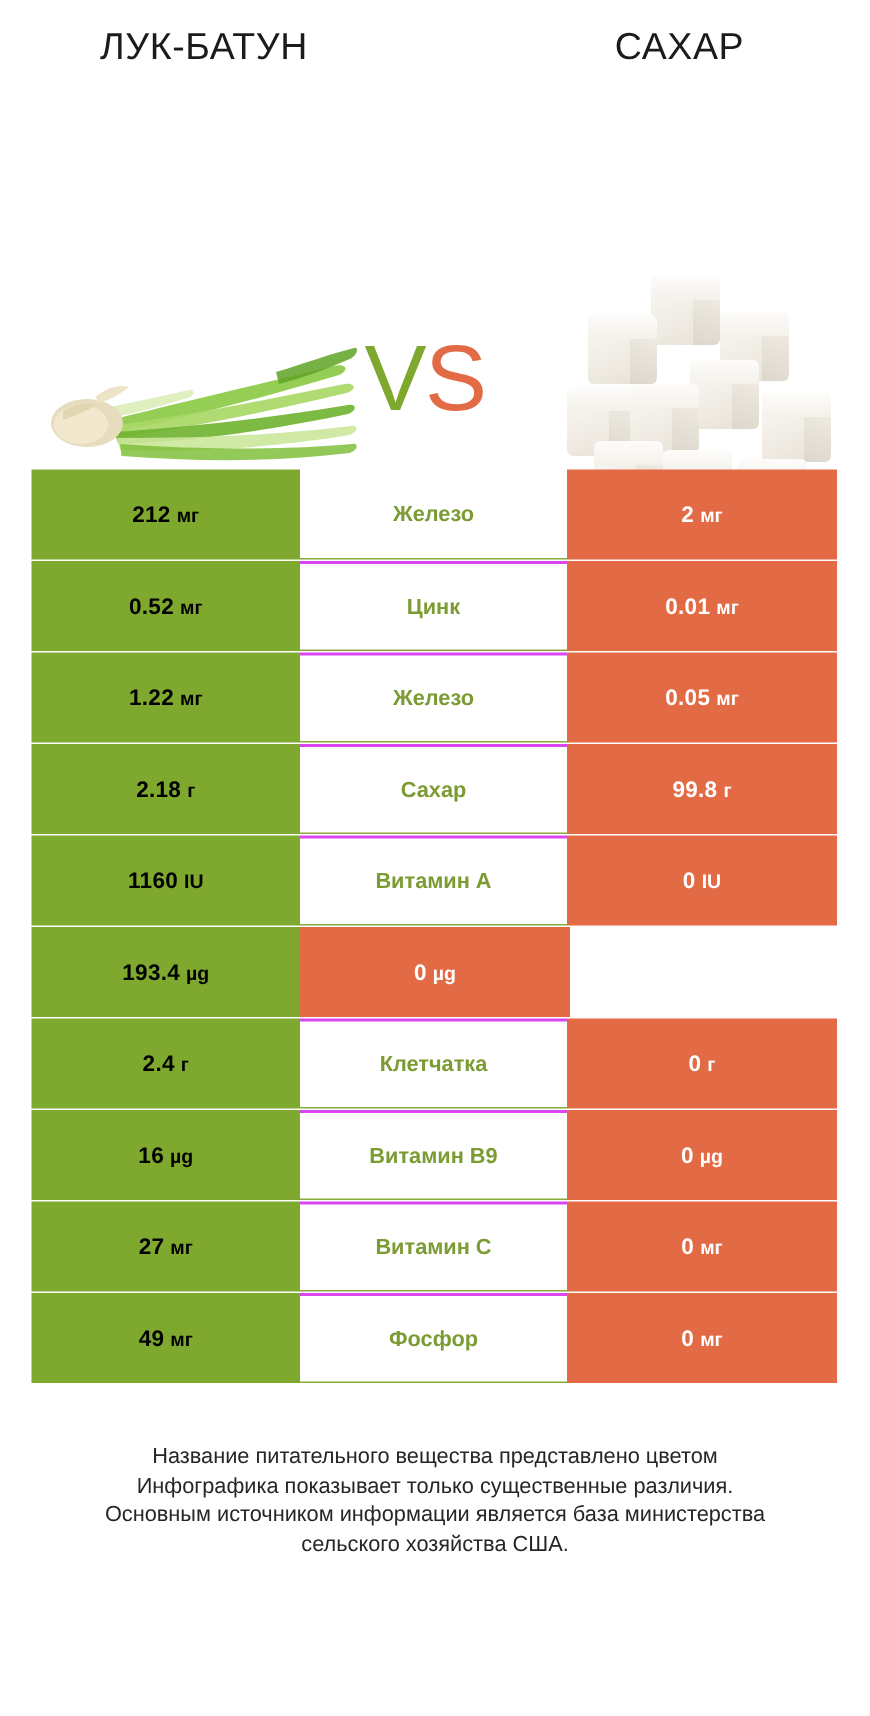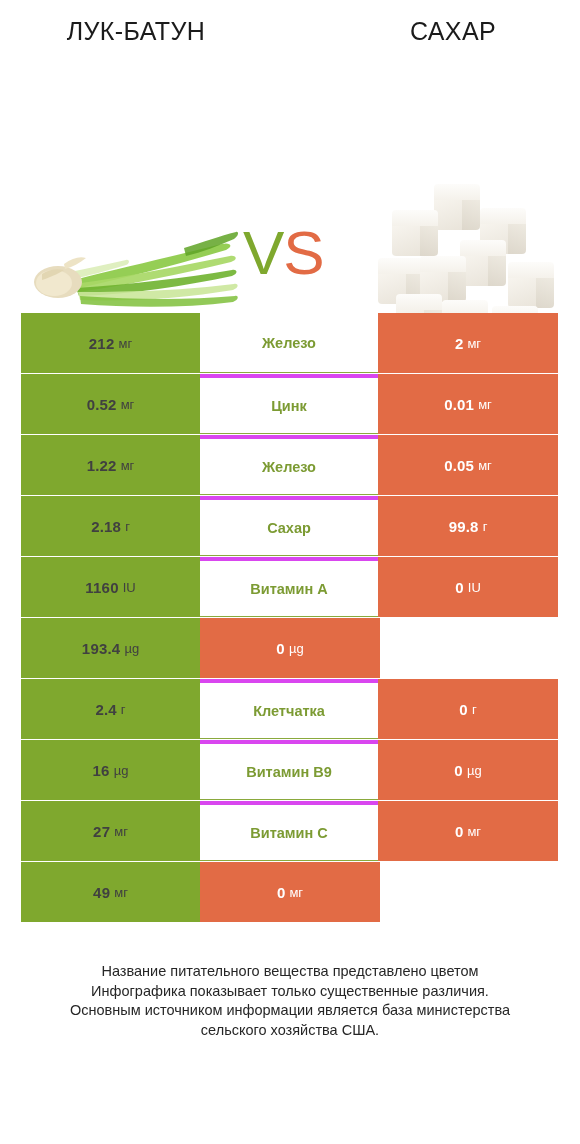--- a/index.html
+++ b/index.html
@@ -50,30 +50,30 @@
 
   
   .table{position:absolute;left:21px;top:313px;width:537px;}
   .row{display:flex;height:60px;position:relative;}
   .row + .row{margin-top:1px;}
 
   .cell{
     display:flex;align-items:center;justify-content:center;
     font-size:14.5px;height:60px;box-sizing:border-box;
   }
-  .cell.left{width:179px;background:#7FA82E;color:#404040;}
+  .cell.left{width:179px;background:#7FA82E;color:#000000;}
   .cell.mid{
     width:178px;background:#fff;color:#7C9B33;font-weight:700;
-    border-top:4px solid #d946ef;border-bottom:1px solid #8AA93C;
+    border-top:2px solid #d946ef;border-bottom:1px solid #8AA93C;
   }
   .row:first-child .cell.mid{border-top:none;}
   .cell.right{width:180px;background:#E26B45;color:#fff;}
 
   .num{font-weight:700;font-size:15px;}
-  .unit{font-weight:400;font-size:13px;margin-left:4px;}
+  .unit{font-weight:700;font-size:13px;margin-left:4px;}
   .cell.left .num,.cell.right .num{letter-spacing:.2px;}
 
   
   .footer{
     position:absolute;left:20px;top:962px;width:540px;
     text-align:center;font-size:14.5px;line-height:19.5px;color:#262626;
   }
   .footer div{white-space:nowrap;}
   .footer b{font-weight:700;}
 </style>
@@ -270,20 +270,21 @@
           <span class="num">0</span>
           <span class="unit">мг</span>
         </div>
     </div>
 
     <div class="row">
       <div class="cell left">
           <span class="num">49</span>
           <span class="unit">мг</span>
         </div>
+      <div class="cell mid">Фосфор</div>
       <div class="cell right">
           <span class="num">0</span>
           <span class="unit">мг</span>
         </div>
     </div>
 
   </div>
 
   <div class="footer">
     <div>Название питательного вещества представлено цветом</div>

